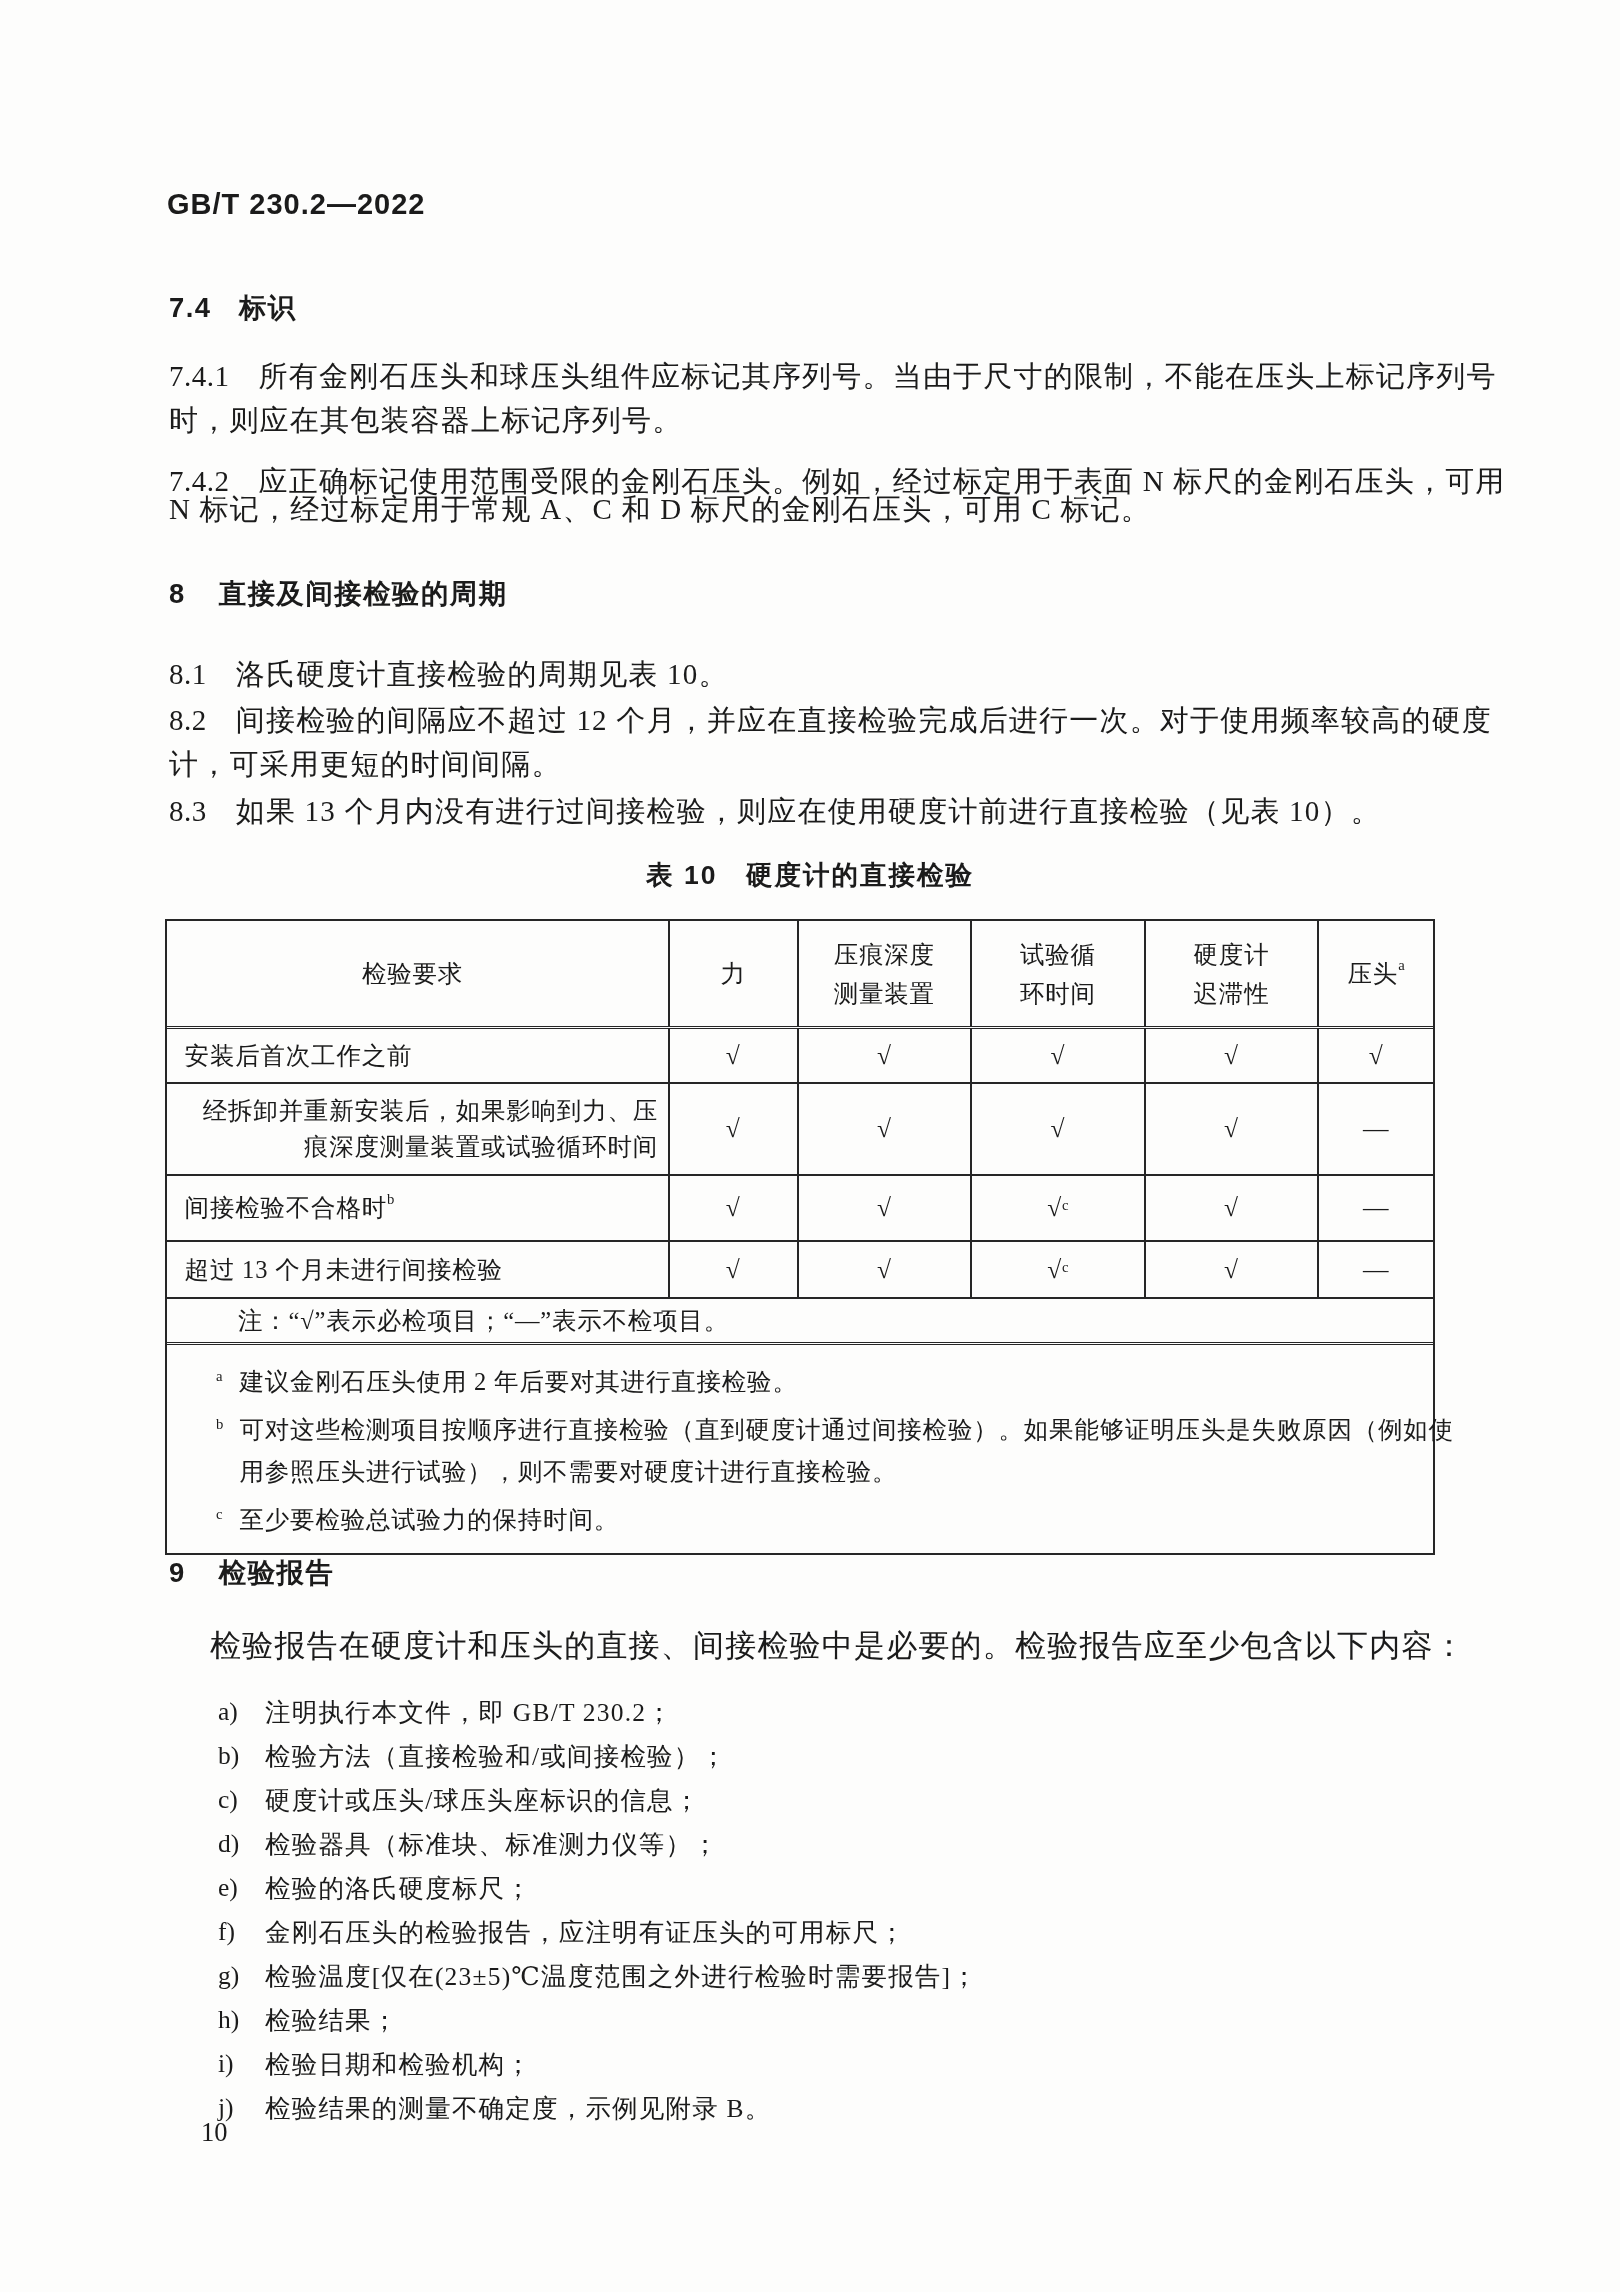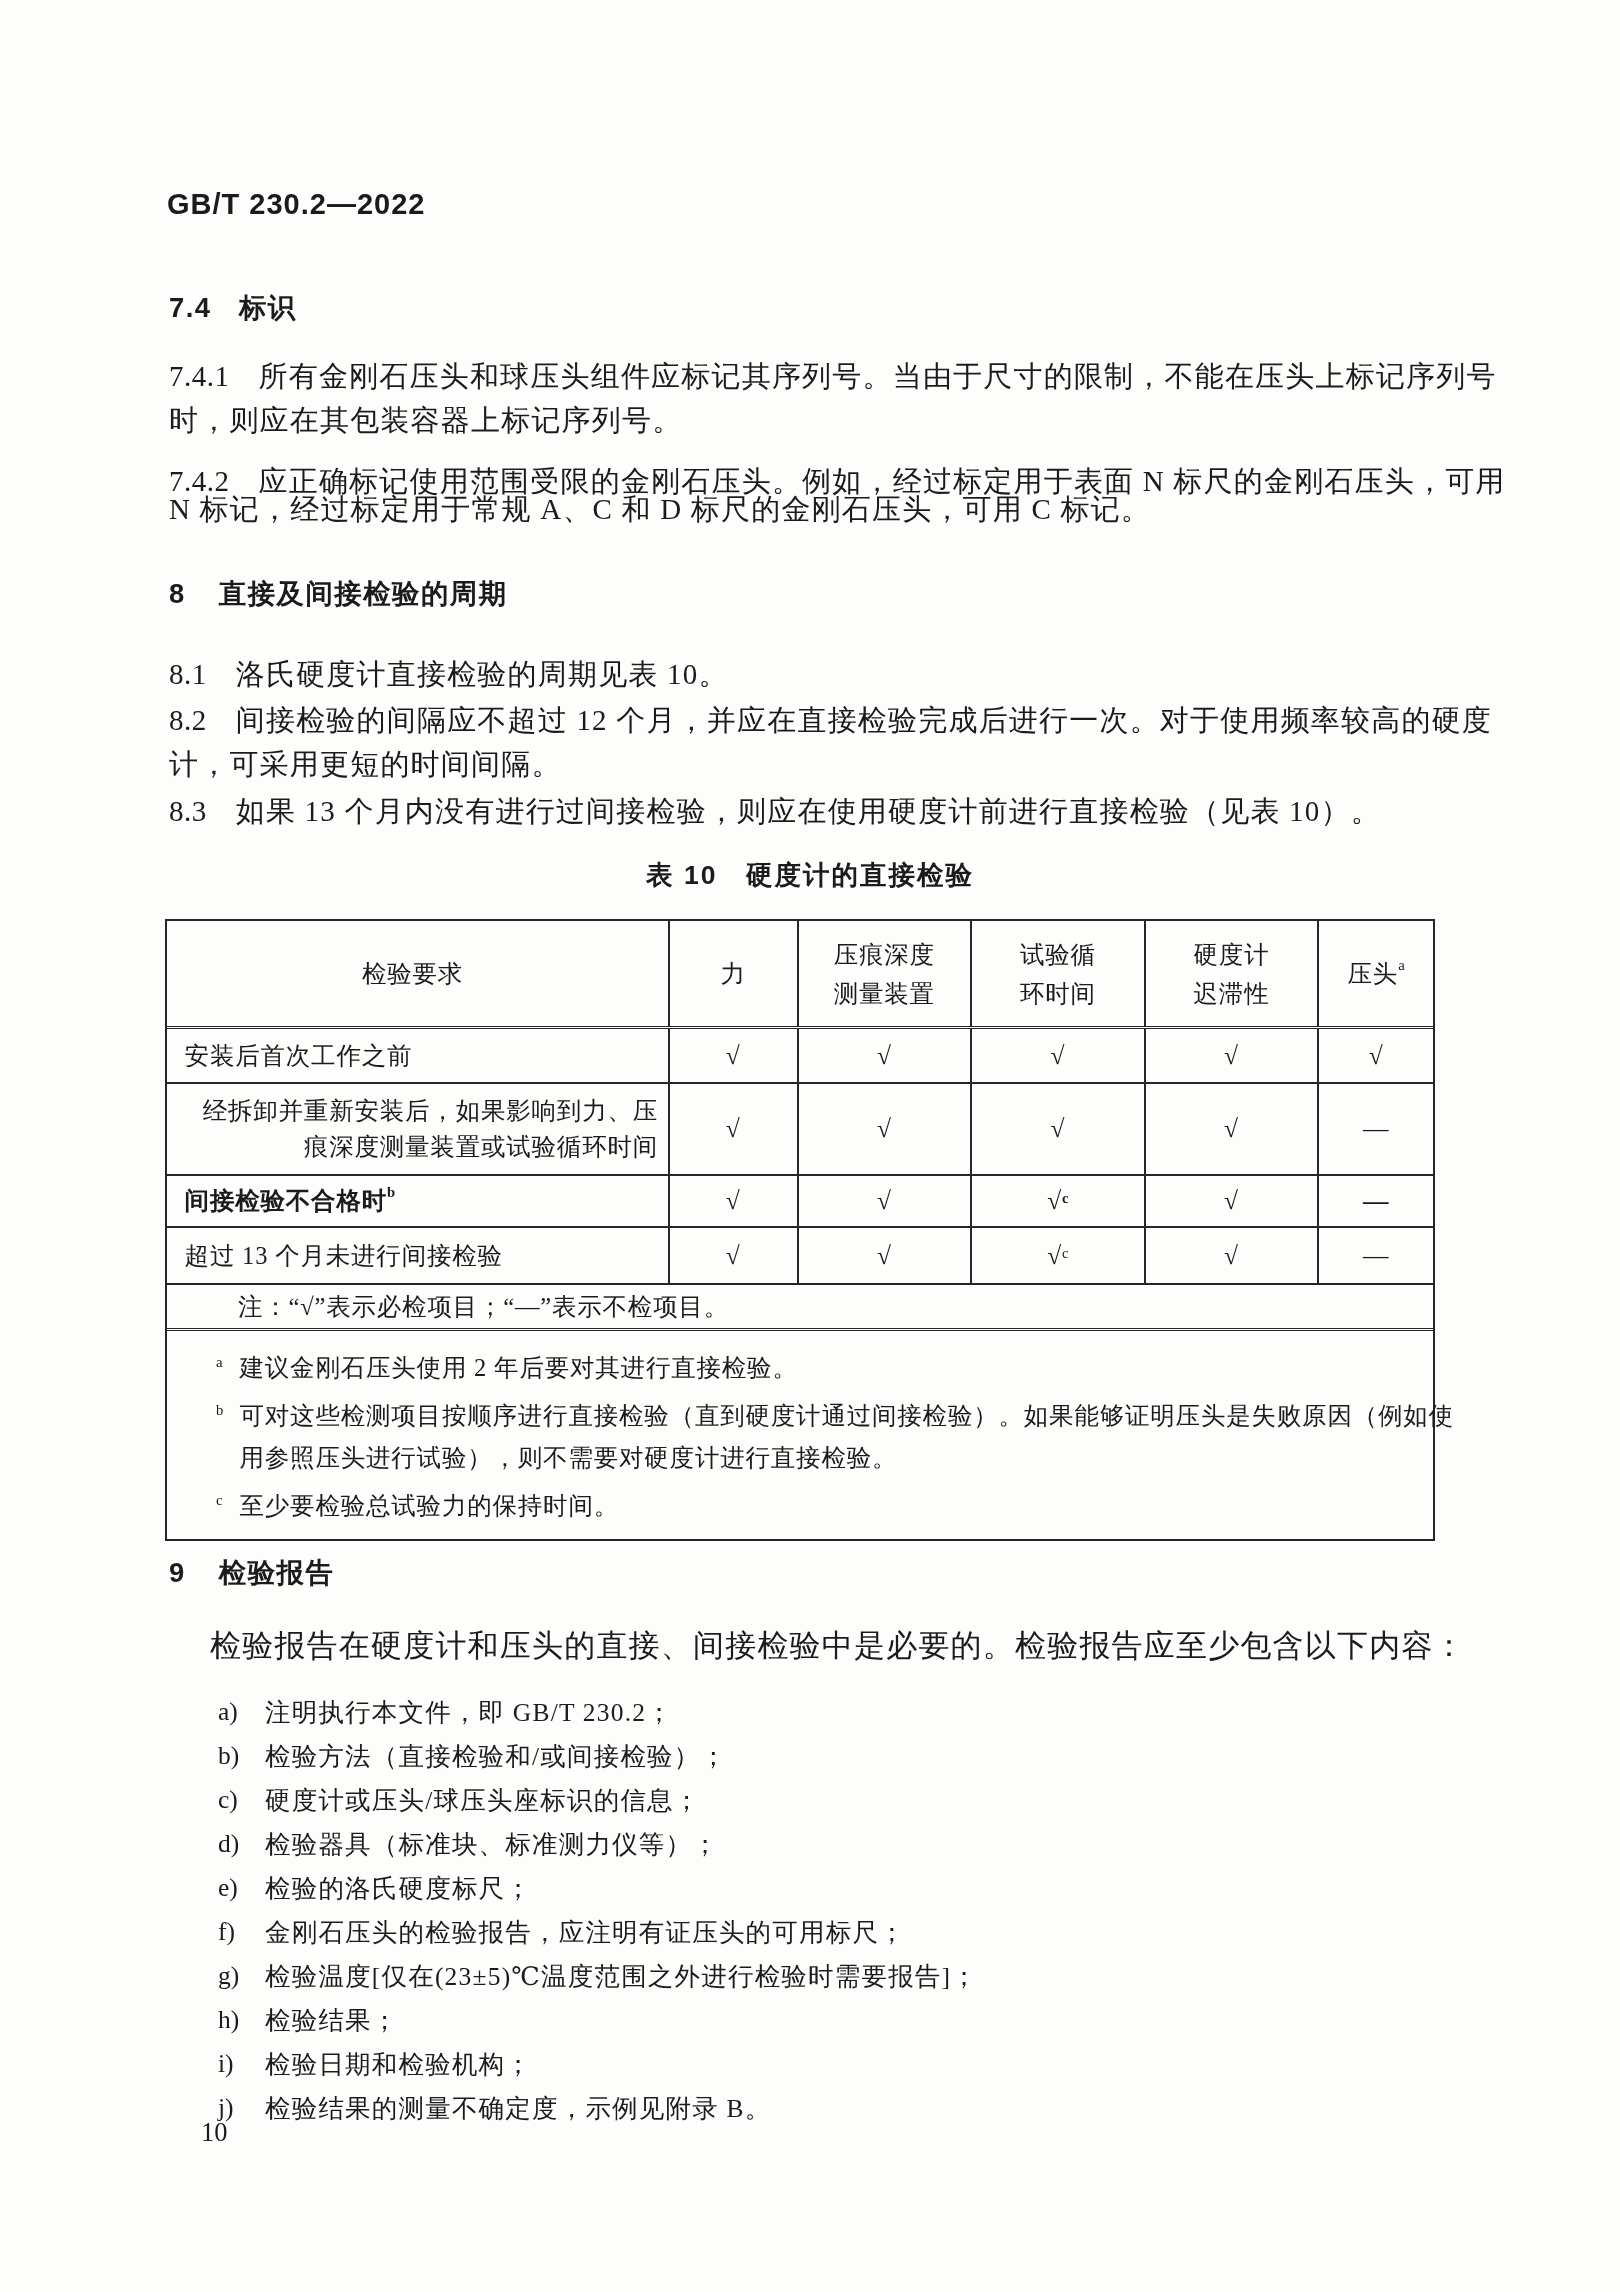--- a/index.html
+++ b/index.html
@@ -50,21 +50,21 @@
       padding:5.9px 9.8px 5.9px 17.6px;line-height:36px;}
   .c1{width:129px;}.c2{width:174px;align-items:center;}.c3{width:174px;}
   .c4{width:174px;}.c5{width:116px;}
   .thead{height:108px;border-bottom:3.9px double #262626;}
   .thead .cell{flex-direction:column;line-height:39px;}
   .thead .c0{flex-direction:row;justify-content:center;text-align:center;padding-left:0;}
   .hl:empty{display:none;}
   .hsup-wrap{display:block;line-height:39px;}
   .r1{height:53px;}
   .r2{height:92px;border-top:2px solid #262626;}
-  .r3{height:52px;border-top:2px solid #262626;font-weight:bold;}
+  .r3{height:66px;border-top:2px solid #262626;}
   .r4{height:57px;border-top:2px solid #262626;}
   .mark{font-size:25.5px;}
   sup{font-size:14.7px;line-height:0;position:relative;top:-2.9px;letter-spacing:0;}
   sup:empty{display:none;}
   .note-row{
     height:45px;border-top:2px solid #262626;display:flex;align-items:center;
     padding-left:71px;box-sizing:border-box;
   }
   .fn-block{
     border-top:3.9px double #262626;

